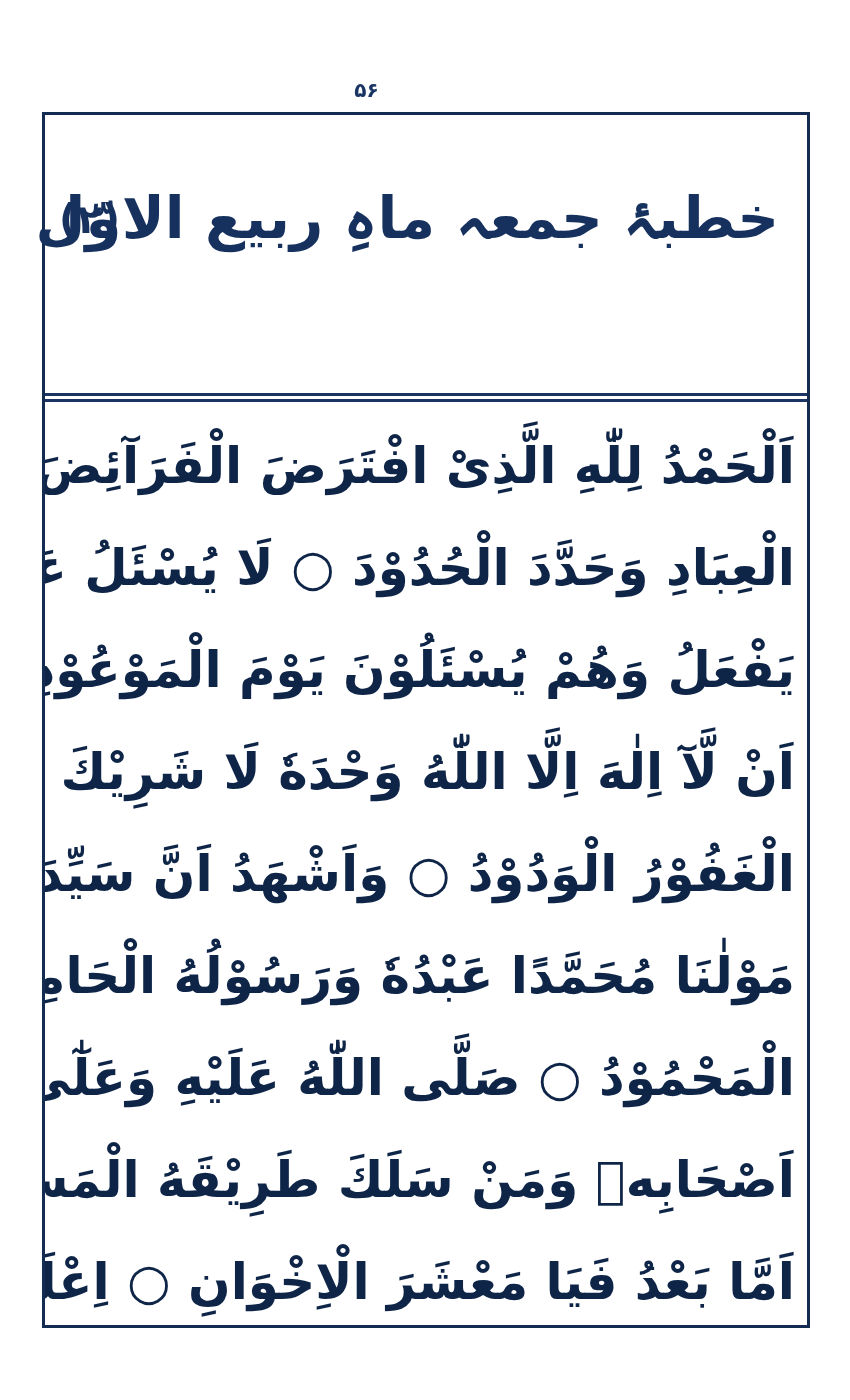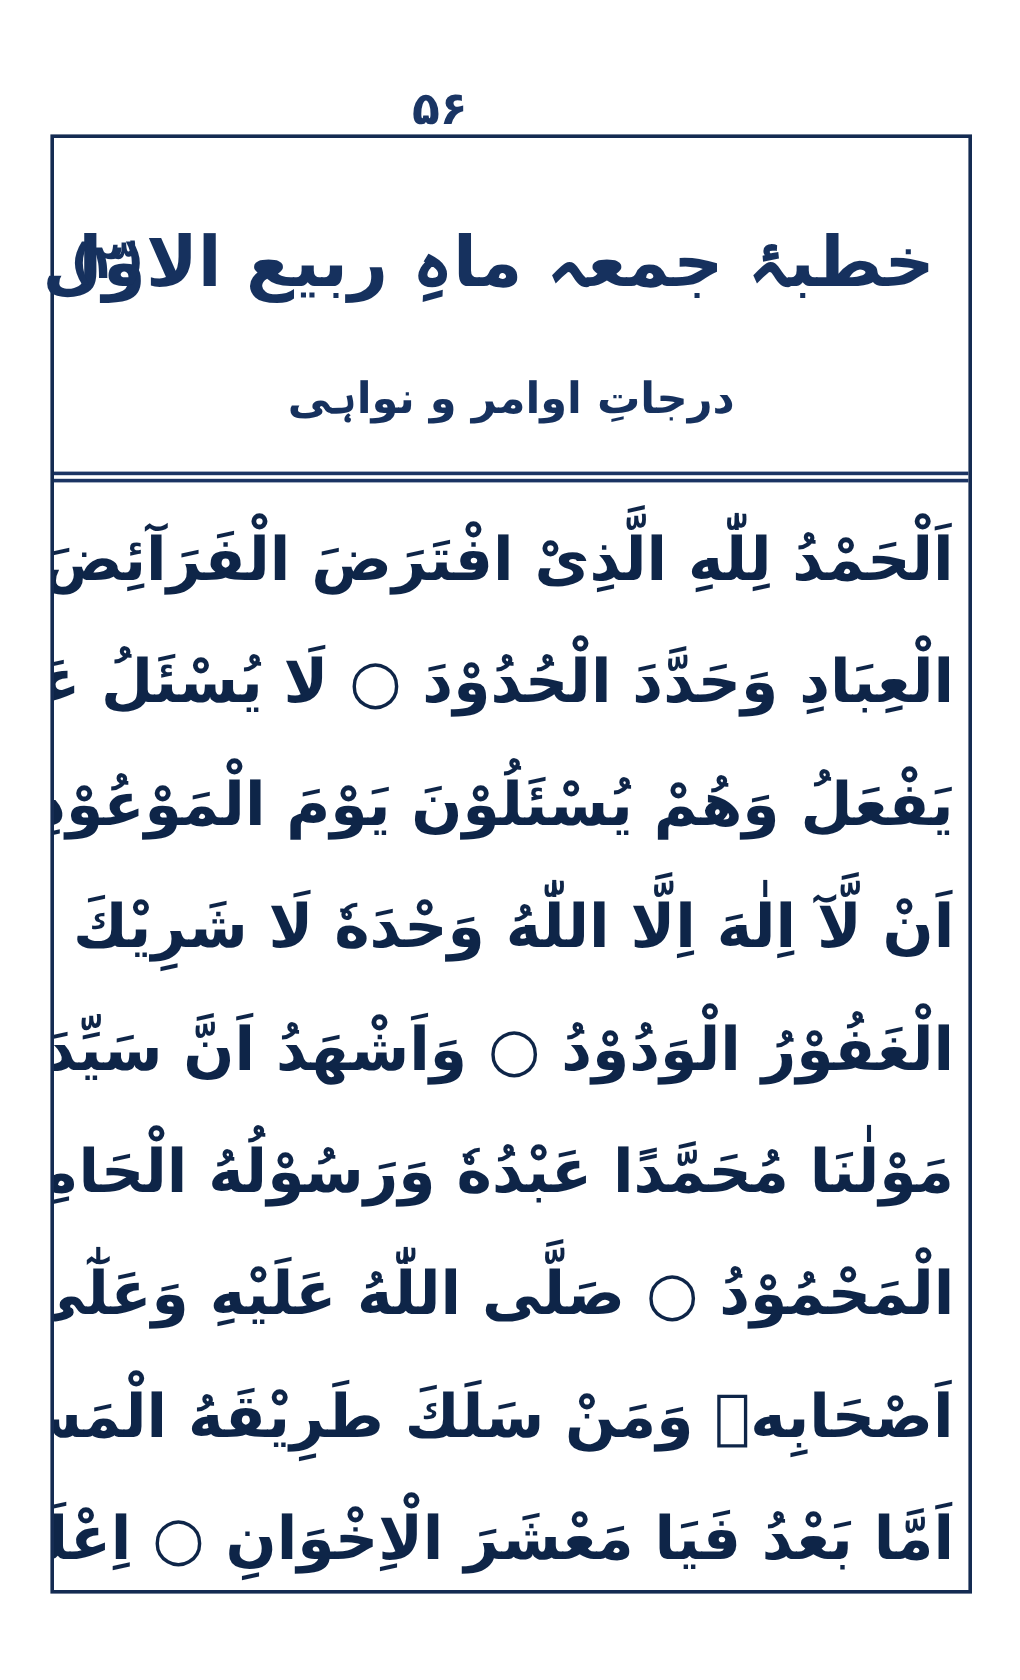--- a/index.html
+++ b/index.html
@@ -14,21 +14,21 @@
       overflow: hidden;
       font-family: "DejaVu Sans", sans-serif;
       color: #0f2a4f;
     }
     .page-number {
       position: absolute;
       top: 72px;
       left: 0;
       width: 733px;
       text-align: center;
-      font-size: 38px;
+      font-size: 20px;
       font-weight: bold;
       color: #1a3564;
       direction: rtl;
       line-height: 36px;
     }
     .frame {
       position: absolute;
       left: 42px;
       top: 112px;
       width: 768px;
@@ -118,21 +118,20 @@
 <body>
 
 <div class="page-number">۵۶</div>
 
 <div class="frame">
   <div class="header-box">
     <div class="title-row">
       <span class="title-main">خطبۂ جمعہ ماہِ ربیع الاوّل</span>
       <span class="title-part">(۲)</span>
     </div>
-    <div class="subtitle">درجاتِ اوامر و نواہی</div>
   </div>
 
   <div class="divider"></div>
 
   <div class="body-text">
     <div class="line">اَلْحَمْدُ لِلّٰهِ الَّذِیْ افْتَرَضَ الْفَرَآئِضَ عَلَى</div>
     <div class="line">الْعِبَادِ وَحَدَّدَ الْحُدُوْدَ ○ لَا يُسْئَلُ عَمَّا</div>
     <div class="line">يَفْعَلُ وَهُمْ يُسْئَلُوْنَ يَوْمَ الْمَوْعُوْدِ ○ اَشْهَدُ</div>
     <div class="line">اَنْ لَّآ اِلٰهَ اِلَّا اللّٰهُ وَحْدَهٗ لَا شَرِيْكَ لَهٗ</div>
     <div class="line">الْغَفُوْرُ الْوَدُوْدُ ○ وَاَشْهَدُ اَنَّ سَيِّدَنَا وَ</div>

